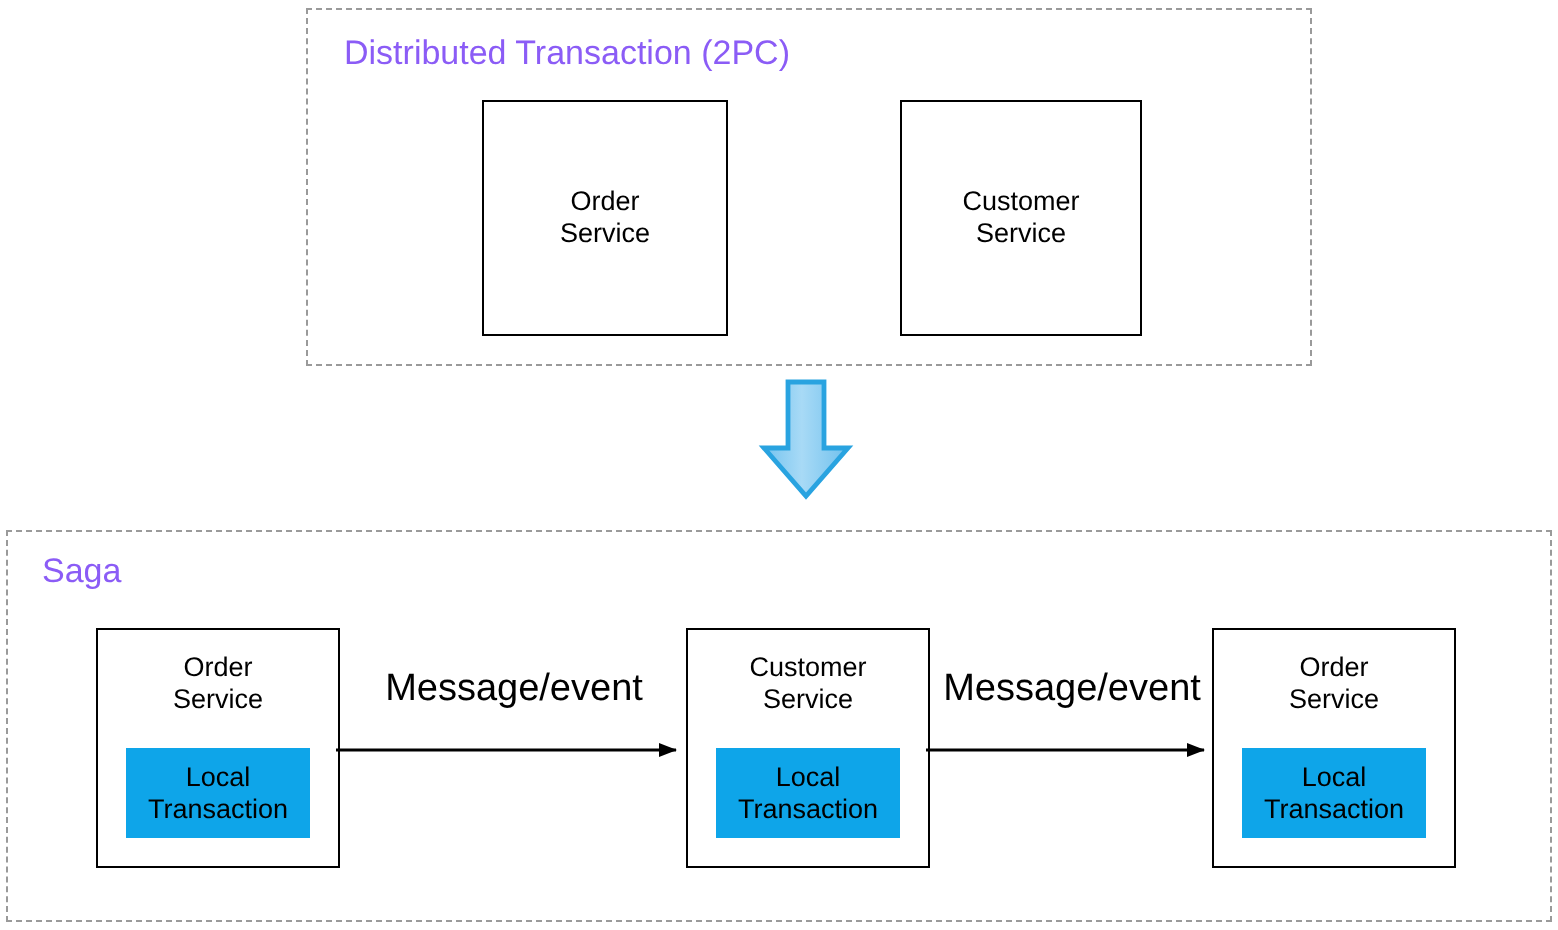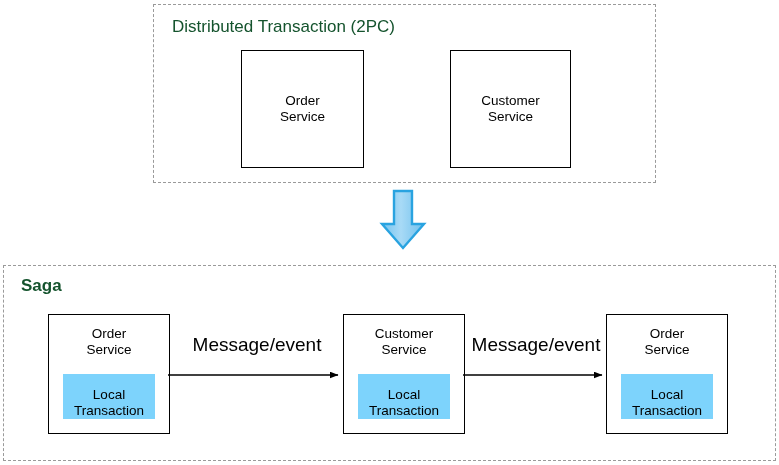--- a/index.html
+++ b/index.html
@@ -40,31 +40,30 @@
   #group-saga {
     left: 3px;
     top: 265px;
     width: 773px;
     height: 196px;
   }
   .group-title {
     position: absolute;
     font-size: 17px;
     line-height: 20px;
-    color: #14532d;
+    color: #8b5cf6;
     white-space: nowrap;
   }
   #group-2pc .group-title {
     left: 18px;
     top: 12px;
   }
   #group-saga .group-title {
     left: 17px;
     top: 10px;
-    font-weight: bold;
   }
 
   
   .service-box {
     position: absolute;
     box-sizing: border-box;
     border: 1.4px solid #000000;
     background: #ffffff;
     display: flex;
     align-items: center;
@@ -108,23 +107,23 @@
     line-height: 16px;
     text-align: center;
     white-space: pre-line;
   }
   .local-tx {
     position: absolute;
     left: 14px;
     right: 14px;
     top: 59px;
     height: 45px;
-    background: #7dd3fc;
+    background: #0ea5e9;
     display: flex;
-    align-items: flex-end;
+    align-items: center;
     justify-content: center;
   }
   .local-tx-label {
     font-size: 13.5px;
     line-height: 16px;
     text-align: center;
     white-space: pre-line;
   }
 
   #saga-box-1 { left: 48px;  width: 122px; }

